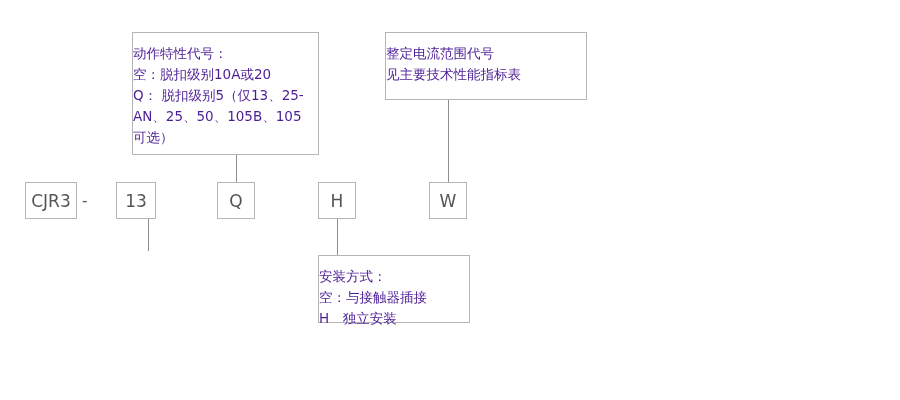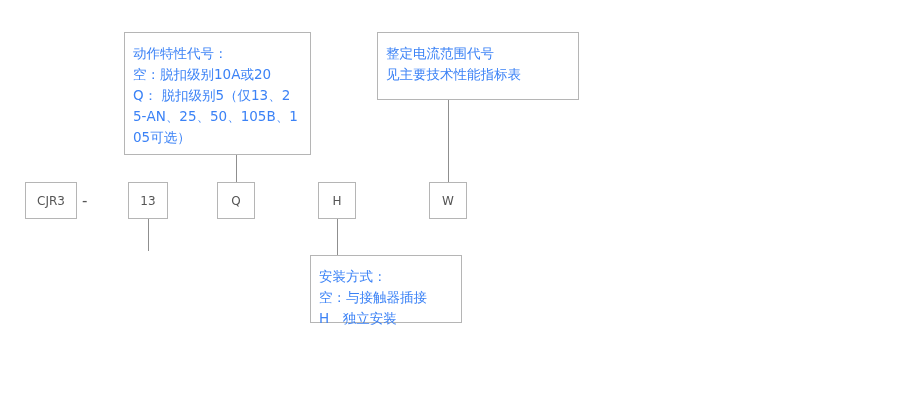--- a/index.html
+++ b/index.html
@@ -18,30 +18,31 @@
   .box {
     position: absolute;
     box-sizing: border-box;
     border: 1px solid #b5b5b5;
     background: #ffffff;
   }
   .code-box {
     display: flex;
     align-items: center;
     justify-content: center;
-    font-size: 12px;
+    font-size: 17px;
     color: #555555;
   }
   .desc-box {
-    padding: 10px 12px 8px 8px;
+    padding: 10px 12px 8px 0;
     font-size: 13.5px;
     line-height: 1.55;
-    color: #3b82f6;
+    color: #4c1d95;
     white-space: pre-wrap;
     word-break: break-all;
+    margin-left: 8px;
   }
   .connector {
     position: absolute;
     background: #8f8f8f;
   }
   .v-line { width: 1px; }
   .dash {
     position: absolute;
     font-size: 15px;
     color: #555555;
@@ -61,21 +62,21 @@
 见主要技术性能指标表</div>
 
   <div class="connector v-line" style="left:236px; top:155px; height:27px;"></div>
 
   <div class="connector v-line" style="left:448px; top:100px; height:82px;"></div>
 
   <div class="box code-box" style="left:25px; top:182px; width:52px; height:37px;">CJR3</div>
 
   <div class="dash" style="left:82px; top:194px;">-</div>
 
-  <div class="box code-box" style="left:128px; top:182px; width:40px; height:37px;">13</div>
+  <div class="box code-box" style="left:116px; top:182px; width:40px; height:37px;">13</div>
 
   <div class="box code-box" style="left:217px; top:182px; width:38px; height:37px;">Q</div>
 
   <div class="box code-box" style="left:318px; top:182px; width:38px; height:37px;">H</div>
 
   <div class="box code-box" style="left:429px; top:182px; width:38px; height:37px;">W</div>
 
   <div class="connector v-line" style="left:148px; top:219px; height:32px;"></div>
 
   <div class="connector v-line" style="left:337px; top:219px; height:36px;"></div>

